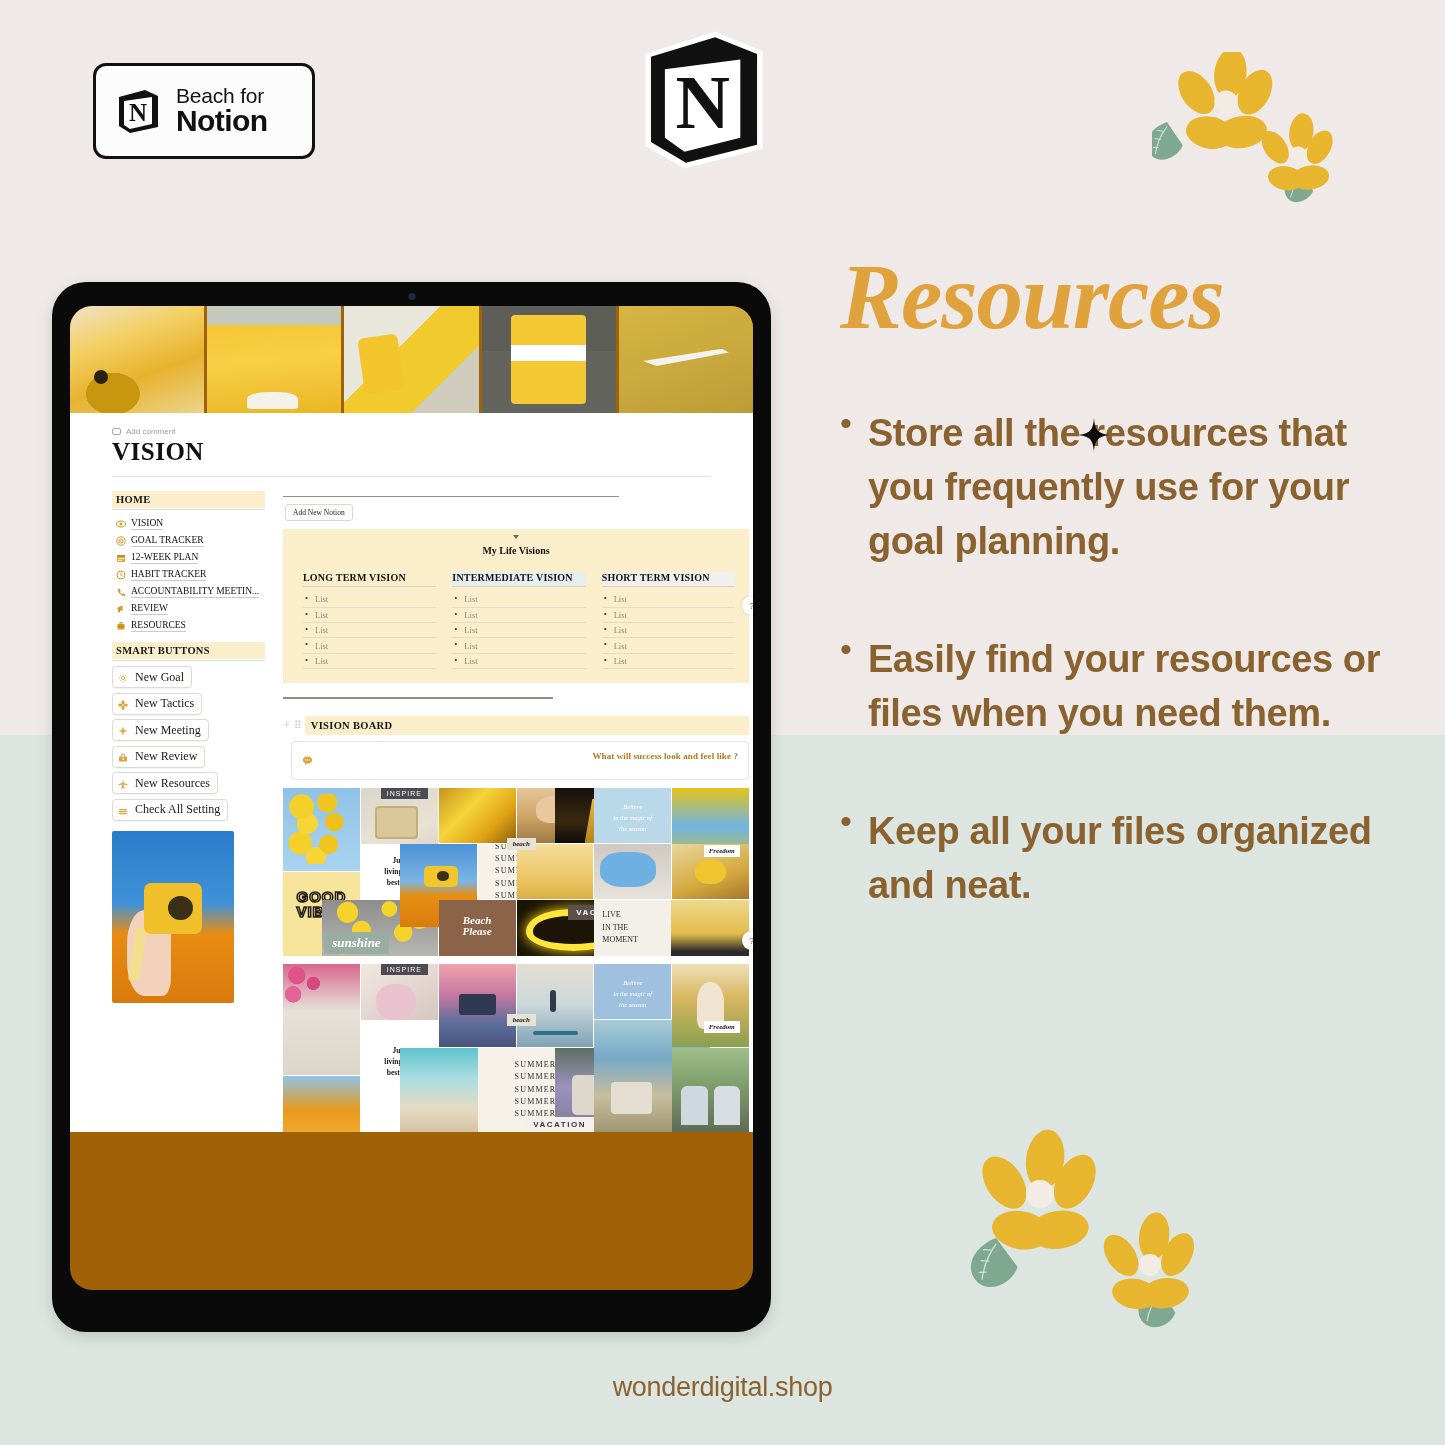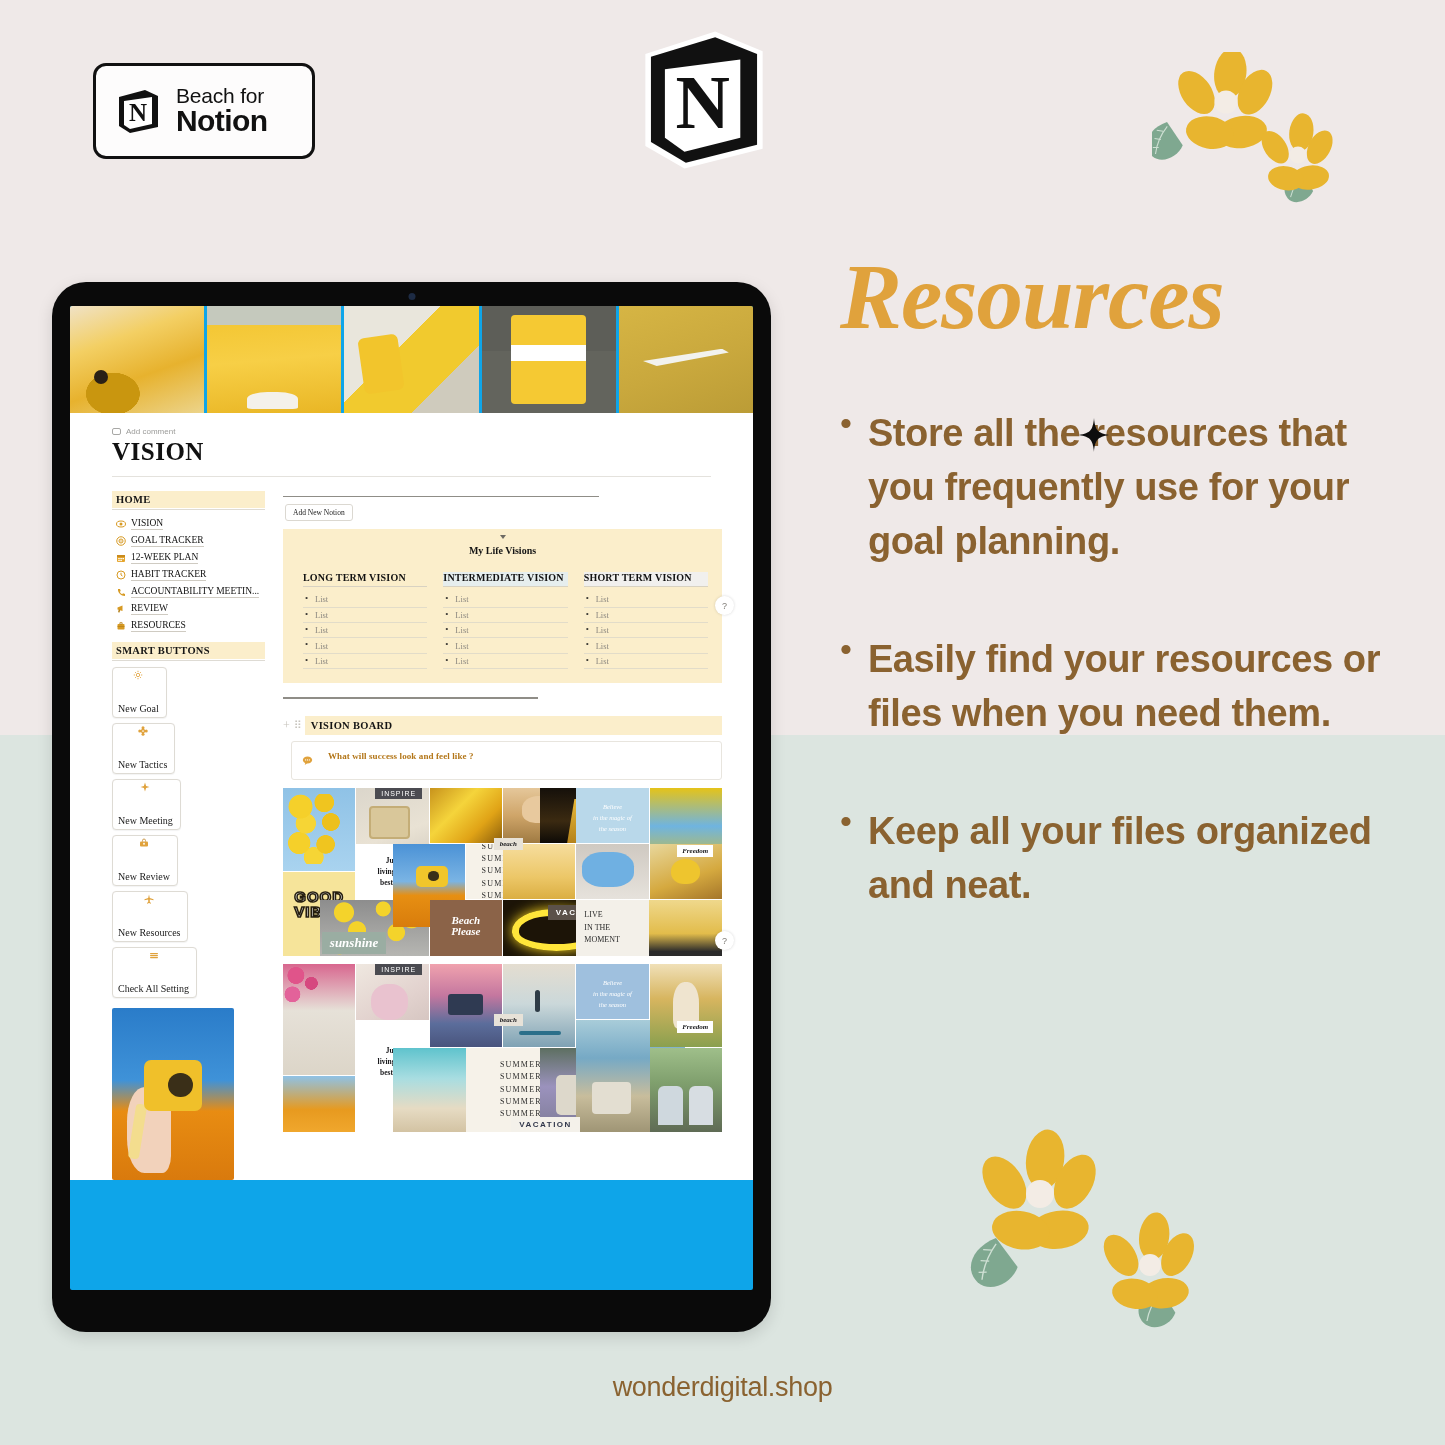--- a/index.html
+++ b/index.html
@@ -39,21 +39,21 @@
   
   #tablet {
     position:absolute; left:52px; top:282px; width:719px; height:1050px;
     background:#0a0a0a; border-radius:34px;
     box-shadow:0 5px 16px rgba(0,0,0,.13);
     padding:24px 18px 42px 18px;
   }
   #tablet-camera { position:absolute; left:50%; top:11px; transform:translateX(-50%);
      width:7px; height:7px; border-radius:50%; background:#1d2b44; }
   #screen {
-    width:100%; height:100%; background:#0ea5e9; border-radius:2px;
+    width:100%; height:100%; background:#a16207; border-radius:22px;
     overflow:hidden; position:relative;
     font-family:"Liberation Serif", serif;
   }
 
   
   #cover-strip { display:flex; width:100%; height:107px; }
   .cover-img { flex:1; height:100%; position:relative; overflow:hidden; }
   .cover-img + .cover-img { margin-left:3px; }
 
   
@@ -79,38 +79,38 @@
 
   
   #page-body { padding:0 0 0 0; background:#fff; }
   #add-comment { display:flex; align-items:center; gap:5px; font-family:"Liberation Sans",sans-serif;
      font-size:8px; color:#9b9b99; padding:14px 0 0 42px; }
   #add-comment .bub { width:9px; height:7px; border:1px solid #a8a8a6; border-radius:2px; display:inline-block; }
   #page-title { font-size:25px; font-weight:bold; color:#111; letter-spacing:.5px;
      padding:2px 0 0 42px; font-family:"Liberation Serif",serif; }
   #title-rule { height:1px; background:#e4e2dd; margin:10px 42px 0 42px; }
 
-  #cols { display:flex; padding:14px 31px 0 42px; gap:18px; }
+  #cols { display:flex; padding:14px 4px 0 42px; gap:18px; }
   #left-col  { width:153px; flex:none; }
   #right-col { flex:1; position:relative; }
 
   
   .sect-head { background:#fbeecb; font-weight:bold; font-size:10.5px; color:#151515;
      padding:3px 6px 3px 4px; letter-spacing:.3px; }
   .sect-rule { height:1px; background:#dedbd4; margin:1px 0 5px 0; }
   .nav-item { display:flex; align-items:center; gap:5px; padding:2.5px 0 2.5px 4px;
       font-size:9.5px; color:#111; }
   .nav-item .lbl { border-bottom:.8px solid #cfcbc2; padding-bottom:1px; }
   .ico { width:10px; height:10px; flex:none; display:inline-block; }
 
   .btn-row { margin-top:5px; }
-  .smart-btn { display:inline-flex; align-items:center; gap:23px;
+  .smart-btn { display:inline-flex; align-items:center; gap:7px;
       border:1px solid #dedbd4; border-radius:4px; background:#fff;
-      padding:2.5px 7px 2.5px 5px; font-size:10px; color:#1a1a1a; margin-bottom:4.5px;
-      box-shadow:0 .5px 1px rgba(0,0,0,.05);flex-direction:column; }
+      padding:2.5px 7px 2.5px 5px; font-size:12px; color:#1a1a1a; margin-bottom:4.5px;
+      box-shadow:0 .5px 1px rgba(0,0,0,.05); }
   .smart-btn-wrap { display:block; }
 
   #side-photo { margin-top:6px; width:122px; height:172px; border-radius:2px; overflow:hidden;
       position:relative;
       background:linear-gradient(180deg,#2a7cc9 0%, #3f92d8 42%, #e88c12 60%, #d97a0d 100%); }
   #side-photo .cam { position:absolute; left:26%; top:30%; width:48%; height:30%;
       background:#f0c02a; border-radius:7px; }
   #side-photo .lens { position:absolute; left:46%; top:38%; width:20%; height:14%;
       border-radius:50%; background:#3a2f18; }
   #side-photo .strap { position:absolute; left:16%; top:56%; width:9%; height:32%;
@@ -141,21 +141,21 @@
 
   #div-rule { height:1.4px; background:#8f8d87; margin:14px 0 0 0; width:58%; }
 
   #vb-head-row { display:flex; align-items:center; gap:4px; margin-top:17px; }
   #vb-plus { color:#c7c4bd; font-size:12px; line-height:1; }
   #vb-grip { color:#c7c4bd; font-size:11px; line-height:1; letter-spacing:-1px; }
   #vb-title { flex:1; background:#fbeecb; font-weight:bold; font-size:10.5px; color:#151515;
       padding:4px 6px; letter-spacing:.3px; }
 
   #callout { border:1px solid #e8e5de; border-radius:3px; margin:6px 0 0 8px;
-      padding:9px 10px 16px 10px; display:flex; gap:15px; align-items:flex-start; }
+      padding:9px 10px 16px 10px; display:flex; gap:15px; align-items:flex-start;justify-content:space-between; }
   #callout .ctxt { font-size:9px; font-weight:bold; color:#b37618; letter-spacing:.1px; }
 
   
   .collage { width:100%; display:grid; gap:1px; overflow:hidden; margin-top:8px; position:relative; }
   #collage1 { height:168px; grid-template-columns:repeat(12,1fr); grid-template-rows:repeat(6,1fr); }
   #collage2 { height:168px; grid-template-columns:repeat(12,1fr); grid-template-rows:repeat(6,1fr); }
   .cell { position:relative; overflow:hidden; }
   .lbl-dark { position:absolute; background:#4b4b51; color:#fff; font-size:7px; letter-spacing:1px;
       padding:2px 6px; font-family:"Liberation Sans",sans-serif; }
   .lbl-light{ position:absolute; background:#e7e2d8; color:#17171a; font-size:7px;

